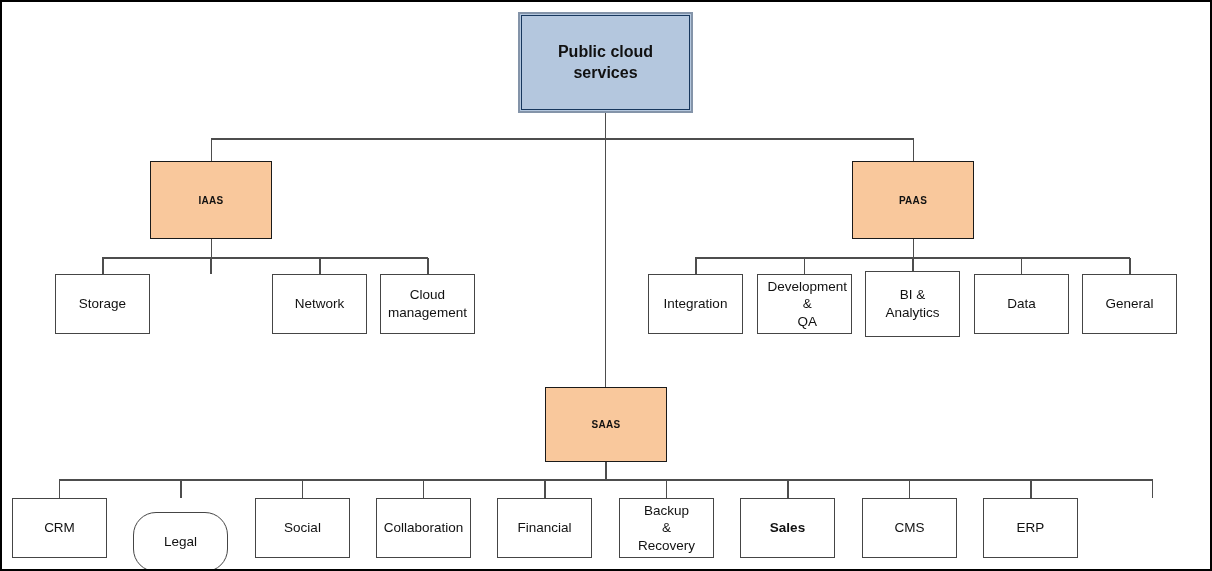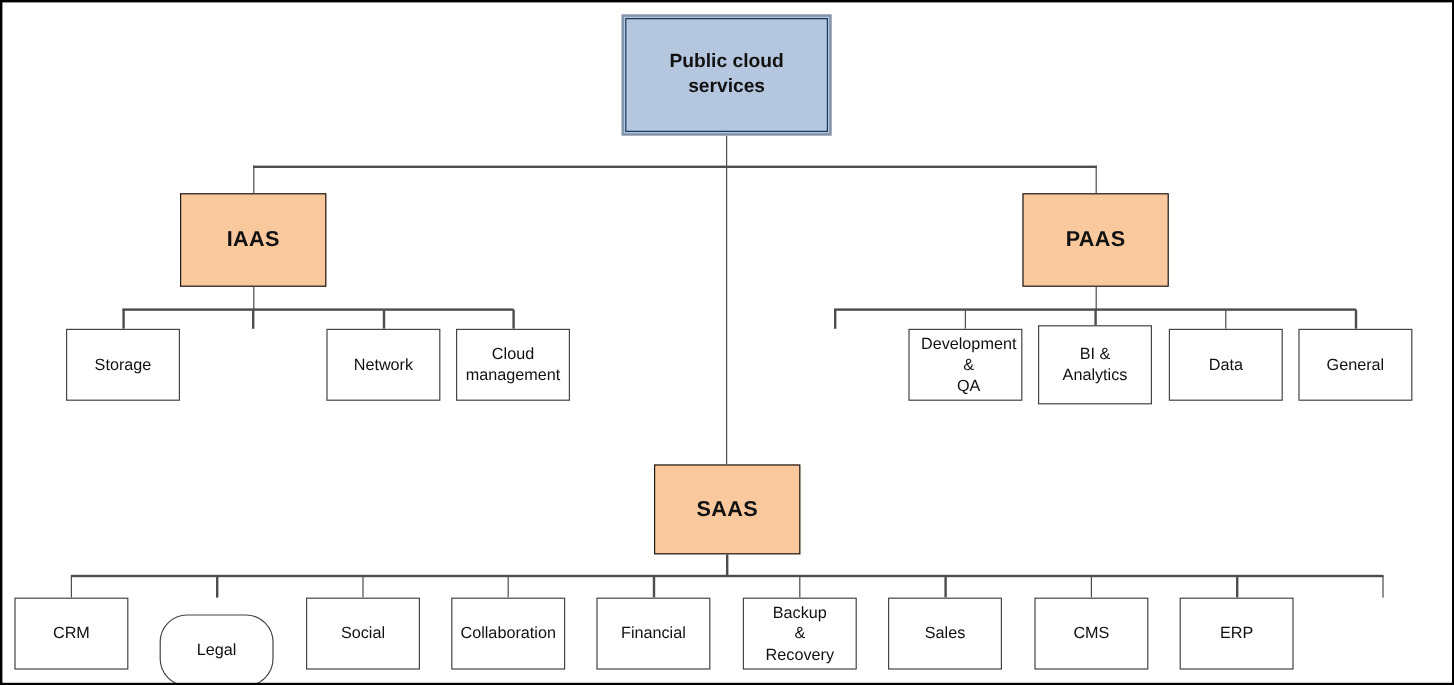--- a/index.html
+++ b/index.html
@@ -29,21 +29,21 @@
   }
   .leaf {
     background: #ffffff;
     border: 1px solid #454545;
     font-size: 13.5px;
   }
   .branch {
     background: #f9c89c;
     border: 1px solid #1a1a1a;
     font-weight: bold;
-    font-size: 18px;
+    font-size: 10px;
     letter-spacing: 0.3px;
   }
   .root {
     background: #b4c7de;
     border: 2px solid #8494a9;
     box-shadow: inset 0 0 0 1px #b4c7de, inset 0 0 0 2px #17375d;
     font-weight: bold;
     font-size: 16px;
   }
   .label {
@@ -112,20 +112,23 @@
     <span class="label">Storage</span>
   </div>
   <div class="node leaf" style="left:272px; top:274px; width:95px; height:60px;">
     <span class="label">Network</span>
   </div>
   <div class="node leaf" style="left:380px; top:274px; width:95px; height:60px;">
     <span class="label">Cloud
 management</span>
   </div>
 
+  <div class="node leaf" style="left:648px; top:274px; width:95px; height:60px;">
+    <span class="label">Integration</span>
+  </div>
   <div class="node leaf" style="left:757px; top:274px; width:95px; height:60px;justify-content:flex-end;">
     <span class="label">Development
 &amp;
 QA</span>
   </div>
   <div class="node leaf" style="left:865px; top:271px; width:95px; height:66px;">
     <span class="label">BI &amp;
 Analytics</span>
   </div>
   <div class="node leaf" style="left:974px; top:274px; width:95px; height:60px;">
@@ -148,21 +151,21 @@
     <span class="label">Collaboration</span>
   </div>
   <div class="node leaf" style="left:497px; top:498px; width:95px; height:60px;">
     <span class="label">Financial</span>
   </div>
   <div class="node leaf" style="left:619px; top:498px; width:95px; height:60px;">
     <span class="label">Backup
 &amp;
 Recovery</span>
   </div>
-  <div class="node leaf" style="left:740px; top:498px; width:95px; height:60px;">
+  <div class="node leaf" style="left:740px; top:498px; width:95px; height:60px;font-weight:bold;">
     <span class="label">Sales</span>
   </div>
   <div class="node leaf" style="left:862px; top:498px; width:95px; height:60px;">
     <span class="label">CMS</span>
   </div>
   <div class="node leaf" style="left:983px; top:498px; width:95px; height:60px;">
     <span class="label">ERP</span>
   </div>
 
   <div class="frame"></div>

